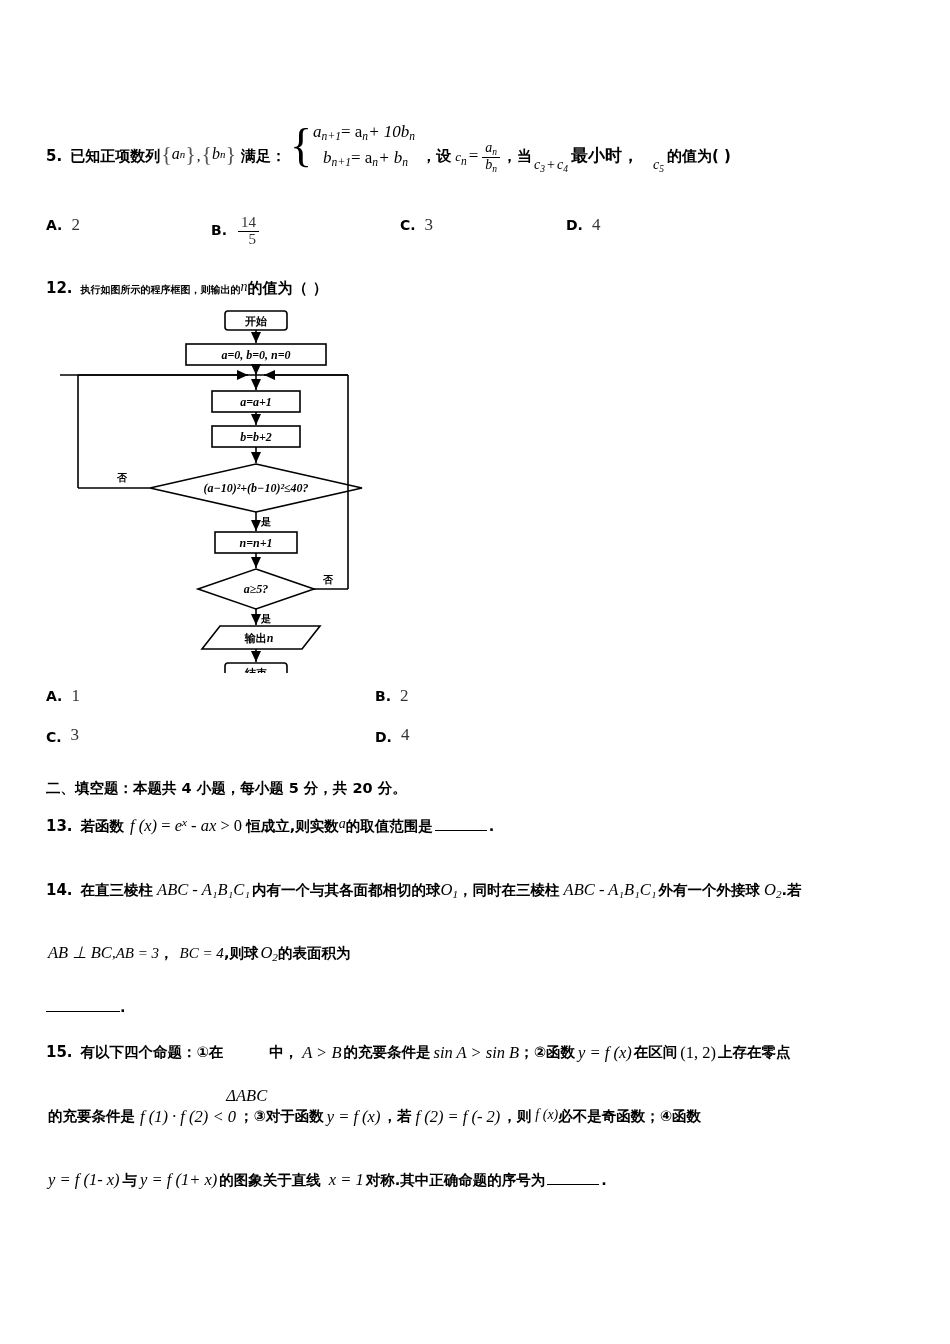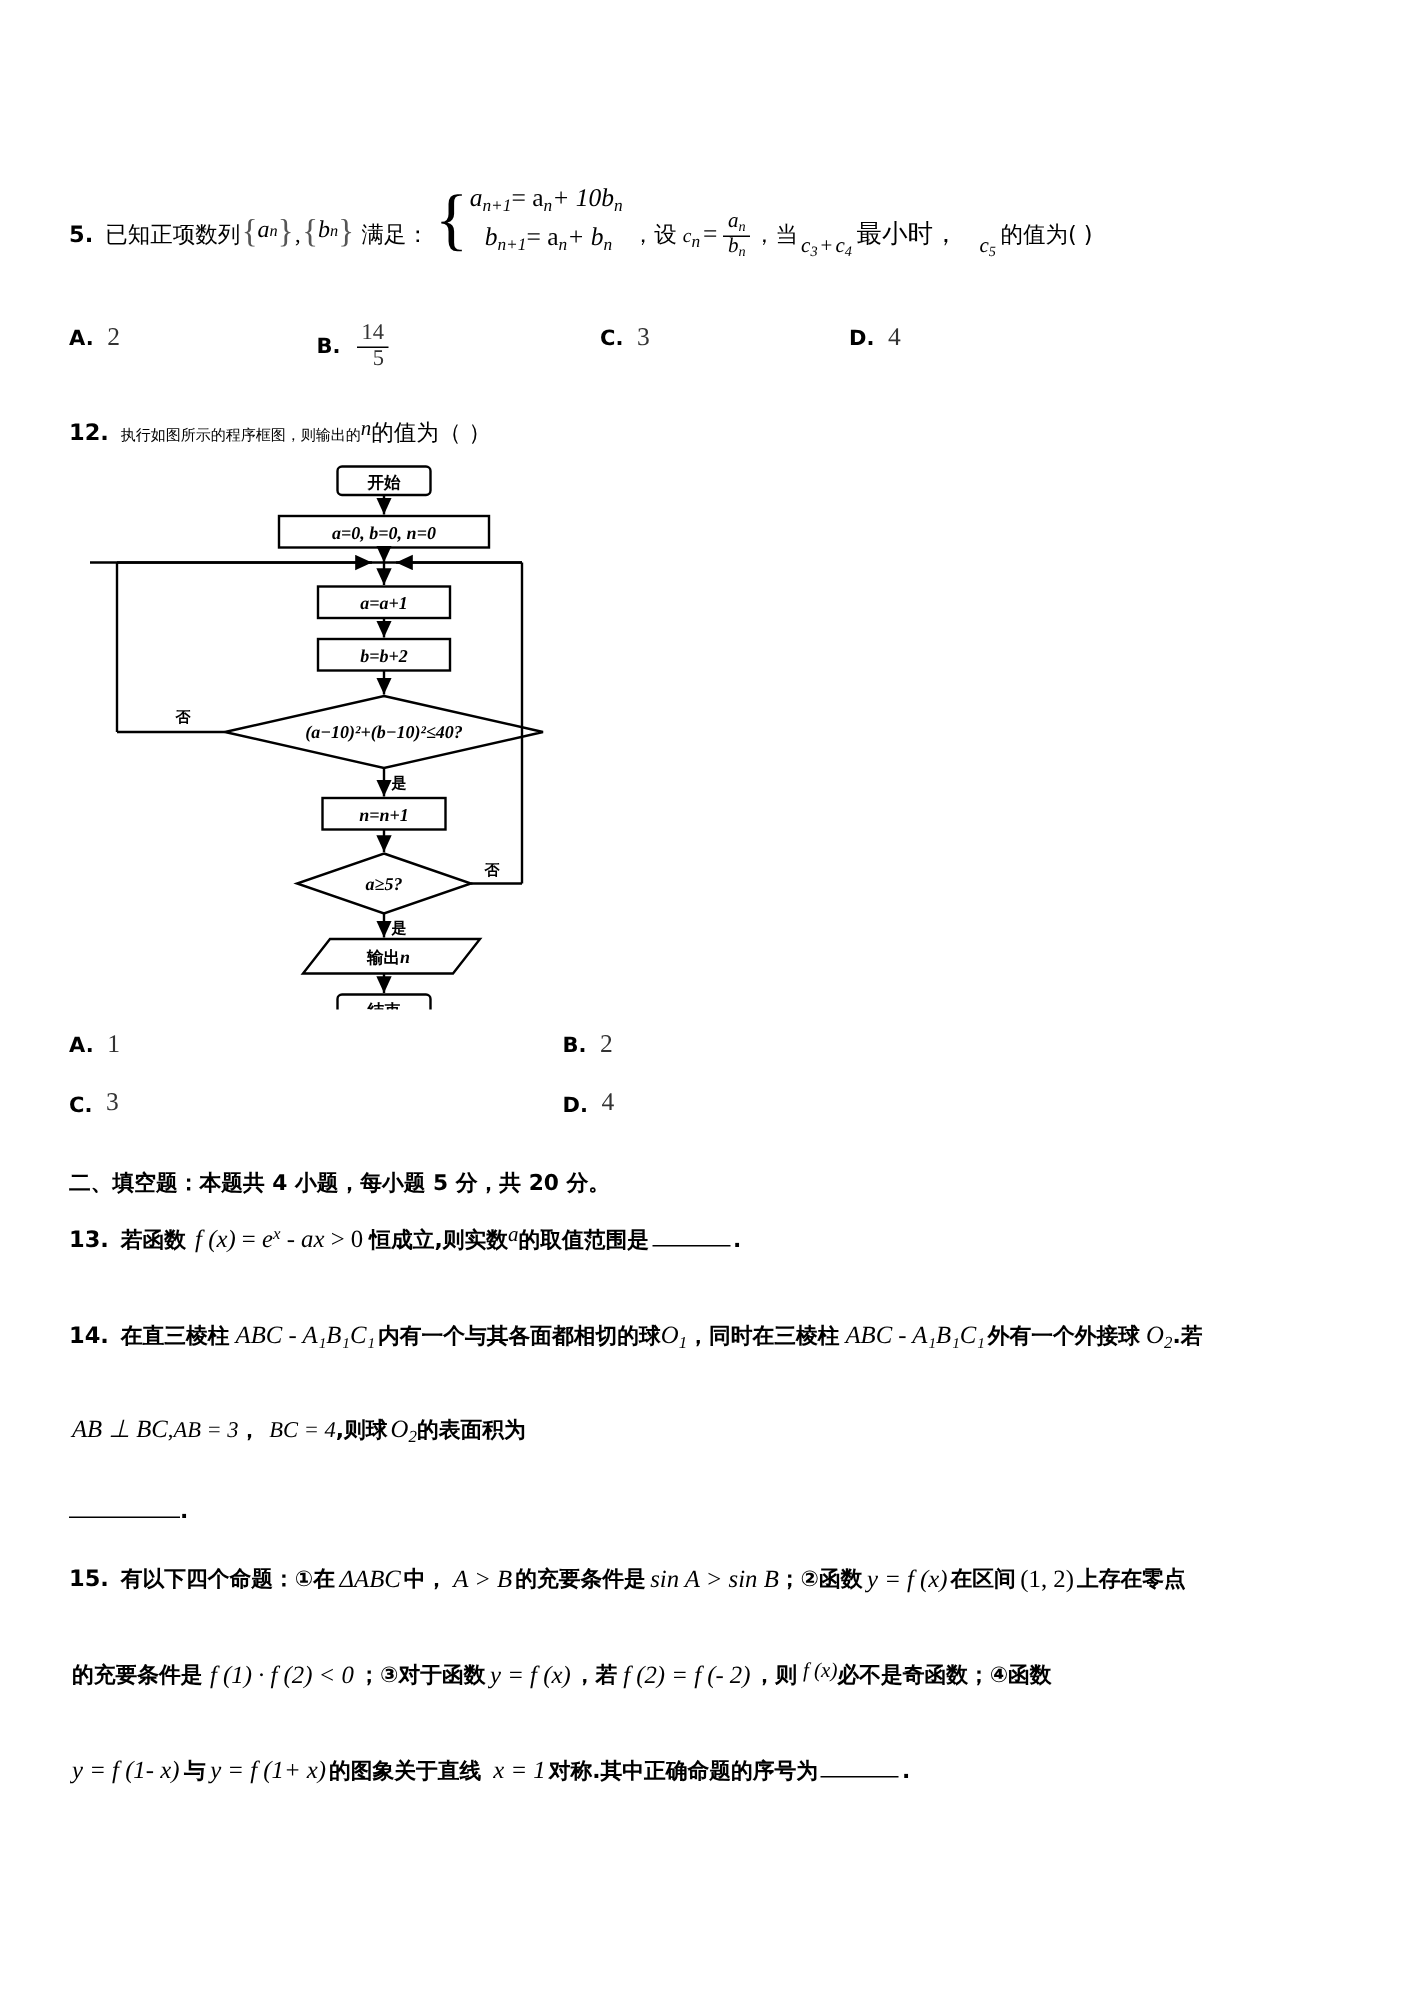--- a/index.html
+++ b/index.html
@@ -6,21 +6,21 @@
   body {
     width:950px; height:1344px;
     background:#ffffff;
     font-family:"Liberation Serif", serif;
     color:#000000;
     position:relative;
     overflow:hidden;
   }
   .page { position:relative; width:950px; height:1344px; padding:0; }
 
-  .cn { font-family:"DejaVu Sans", sans-serif; font-weight:normal; }
+  .cn { font-family:"DejaVu Sans", sans-serif; font-weight:bold; }
   .mn { font-family:"Liberation Serif", serif; font-style:normal; }
 
   
   .qline { position:absolute; display:flex; align-items:baseline; white-space:nowrap; }
   .qnum { font-family:"DejaVu Sans", sans-serif; font-weight:bold; font-size:15px; }
 
   .math { font-family:"Liberation Serif", serif; font-style:italic; font-size:17px; }
   .math .op { font-style:normal; padding:0 2px; }
   .sub { font-size:0.68em; vertical-align:-0.3em; font-style:italic; }
   .supn { font-size:0.68em; vertical-align:0.45em; font-style:normal; }
@@ -290,21 +290,21 @@
   <div class="qline" style="left:46px; top:997px;">
     <span class="blank-lg"></span>
     <span class="cnb">.</span>
   </div>
 
   <div class="qline" style="left:46px; top:1043px;">
     <span class="qnum">15.</span>
     <span class="cnb" style="margin-left:8px;">有以下四个命题：</span>
     <span class="cnb">①</span>
     <span class="cnb">在</span>
-    <span class="mt" style="align-self:flex-start; margin-left:3px;">ΔABC</span>
+    <span class="mt" style="align-self:flex-start; margin-left:3px;margin-top:43px;">ΔABC</span>
     <span class="cnb" style="margin-left:2px;">中，</span>
     <span class="mt" style="align-self:flex-start; margin-left:4px;">A &gt; B</span>
     <span class="cnb" style="margin-left:2px;">的充要条件是</span>
     <span class="mt" style="align-self:flex-start; margin-left:3px;">sin A &gt; sin B</span>
     <span class="cnb">；</span>
     <span class="cnb">②</span>
     <span class="cnb">函数</span>
     <span class="mt" style="align-self:flex-start; margin-left:3px;">y = f (x)</span>
     <span class="cnb" style="margin-left:2px;">在区间</span>
     <span class="mt" style="font-style:normal; align-self:flex-start; margin-left:3px;">(1, 2)</span>

